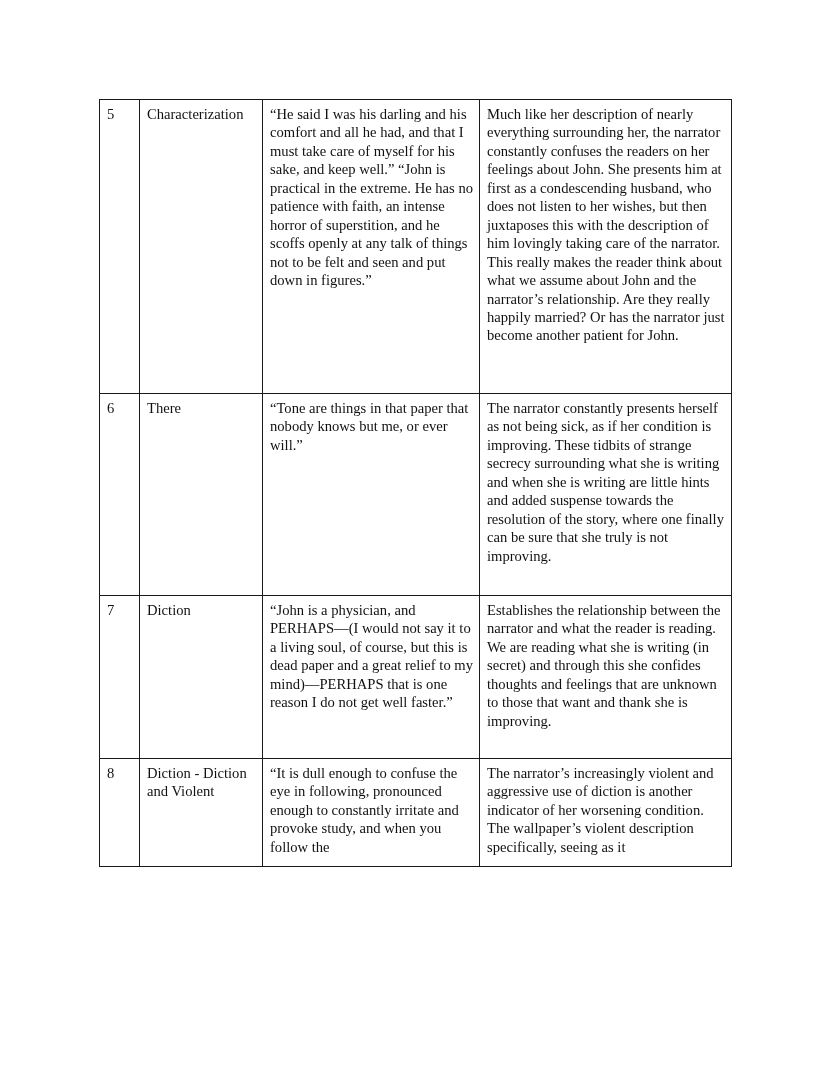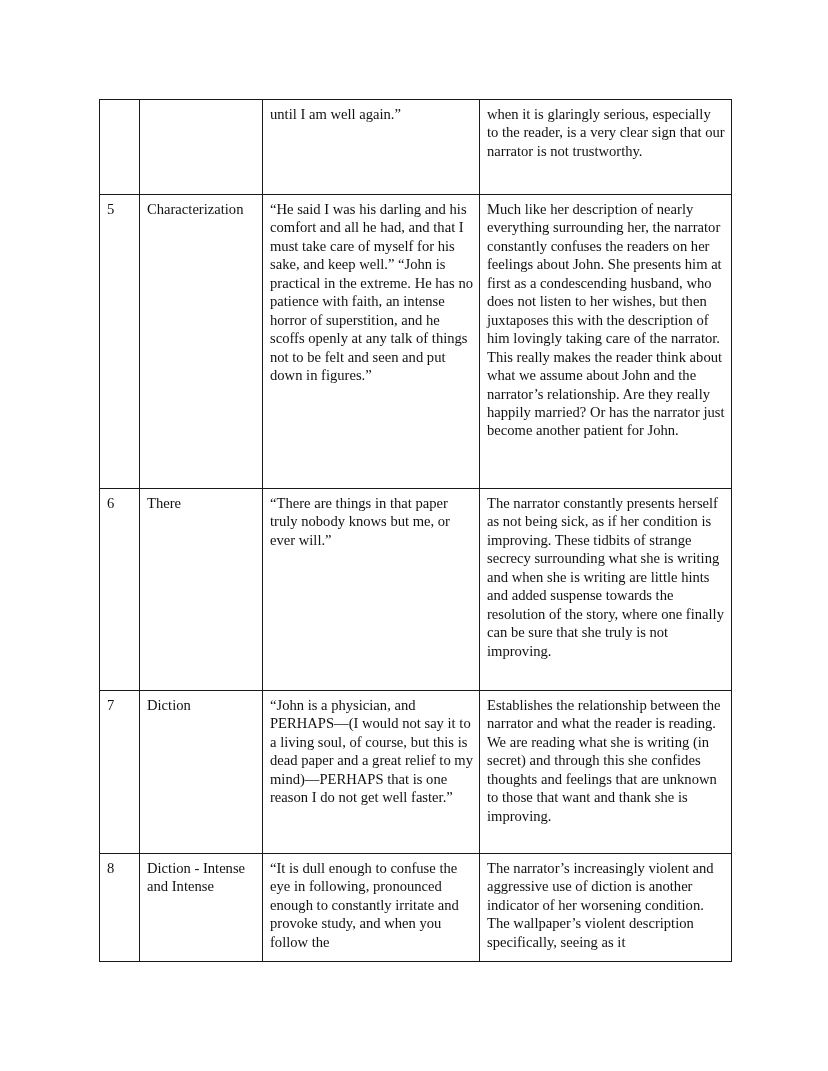--- a/index.html
+++ b/index.html
@@ -64,34 +64,20 @@
 
   <table class="doc-table">
     <colgroup>
       <col class="col-num">
       <col class="col-dev">
       <col class="col-quote">
       <col class="col-anal">
     </colgroup>
     <tbody>
 
-      <tr class="row-cont">
-        <td>
-          <span class="cell-text"></span>
-        </td>
-        <td>
-          <span class="cell-text"></span>
-        </td>
-        <td>
-          <span class="cell-text">until I am well again.”</span>
-        </td>
-        <td>
-          <span class="cell-text">when it is glaringly serious, especially to the reader, is a very clear sign that our narrator is not trustworthy.</span>
-        </td>
-      </tr>
 
       <tr class="row-5">
         <td>
           <span class="cell-text">5</span>
         </td>
         <td>
           <span class="cell-text">Characterization</span>
         </td>
         <td>
           <span class="cell-text">“He said I was his darling and his comfort and all he had, and that I must take care of myself for his sake, and keep well.” “John is practical in the extreme. He has no patience with faith, an intense horror of superstition, and he scoffs openly at any talk of things not to be felt and seen and put down in figures.”</span>
@@ -102,21 +88,21 @@
       </tr>
 
       <tr class="row-6">
         <td>
           <span class="cell-text">6</span>
         </td>
         <td>
           <span class="cell-text">There</span>
         </td>
         <td>
-          <span class="cell-text">“There are things in that paper truly nobody knows but me, or ever will.”</span>
+          <span class="cell-text">“Tone are things in that paper that nobody knows but me, or ever will.”</span>
         </td>
         <td>
           <span class="cell-text">The narrator constantly presents herself as not being sick, as if her condition is improving. These tidbits of strange secrecy surrounding what she is writing and when she is writing are little hints and added suspense towards the resolution of the story, where one finally can be sure that she truly is not improving.</span>
         </td>
       </tr>
 
       <tr class="row-7">
         <td>
           <span class="cell-text">7</span>
         </td>
@@ -129,21 +115,21 @@
         <td>
           <span class="cell-text">Establishes the relationship between the narrator and what the reader is reading. We are reading what she is writing (in secret) and through this she confides thoughts and feelings that are unknown to those that want and thank she is improving.</span>
         </td>
       </tr>
 
       <tr class="row-8">
         <td>
           <span class="cell-text">8</span>
         </td>
         <td>
-          <span class="cell-text">Diction - Intense and Intense</span>
+          <span class="cell-text">Diction - Diction and Violent</span>
         </td>
         <td>
           <span class="cell-text">“It is dull enough to confuse the eye in following, pronounced enough to constantly irritate and provoke study, and when you follow the</span>
         </td>
         <td>
           <span class="cell-text">The narrator’s increasingly violent and aggressive use of diction is another indicator of her worsening condition. The wallpaper’s violent description specifically, seeing as it</span>
         </td>
       </tr>
 
     </tbody>

